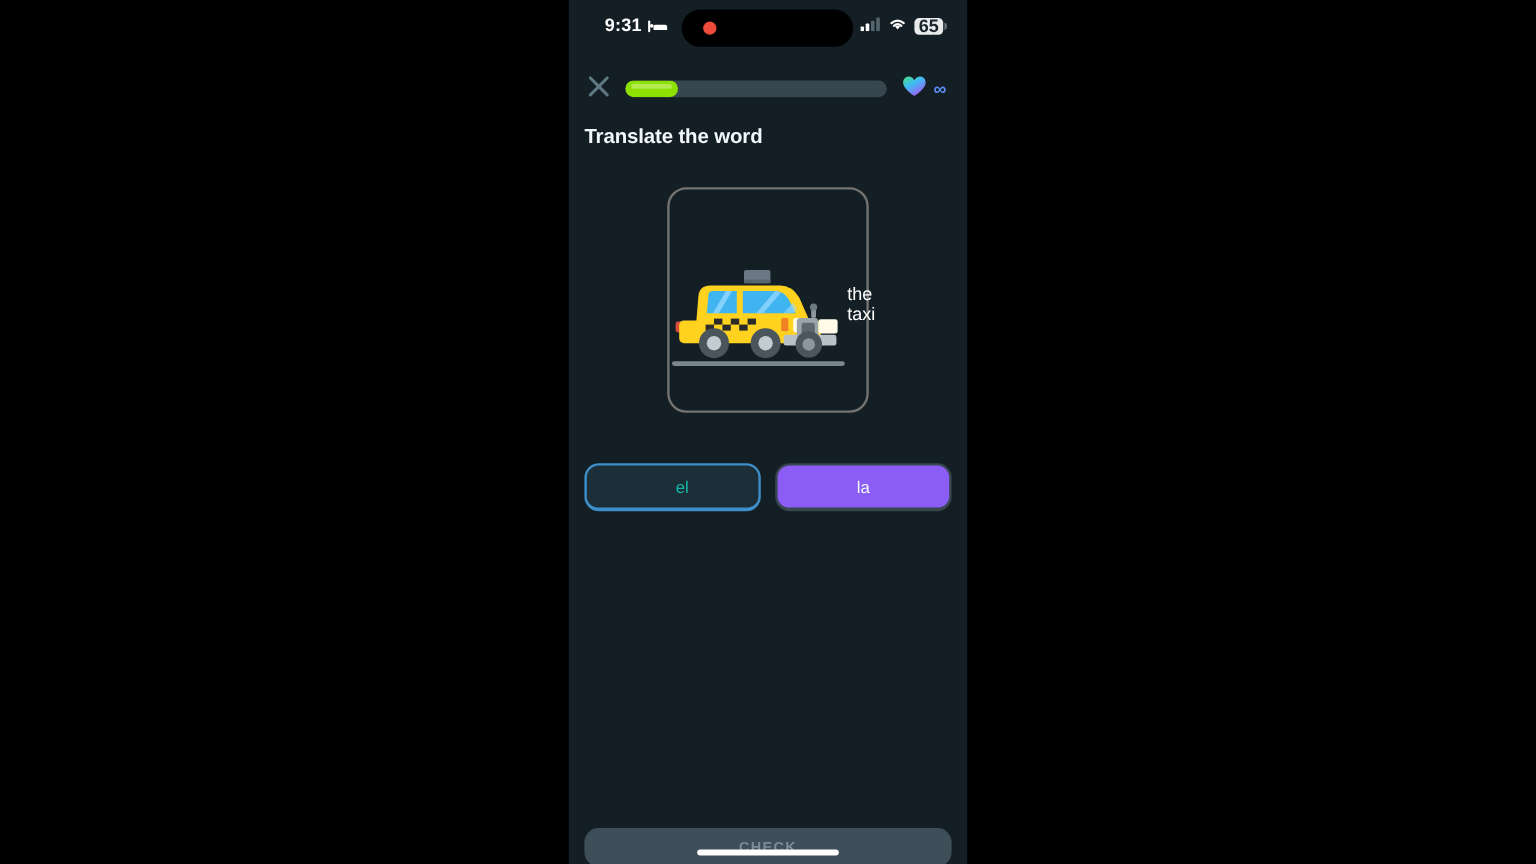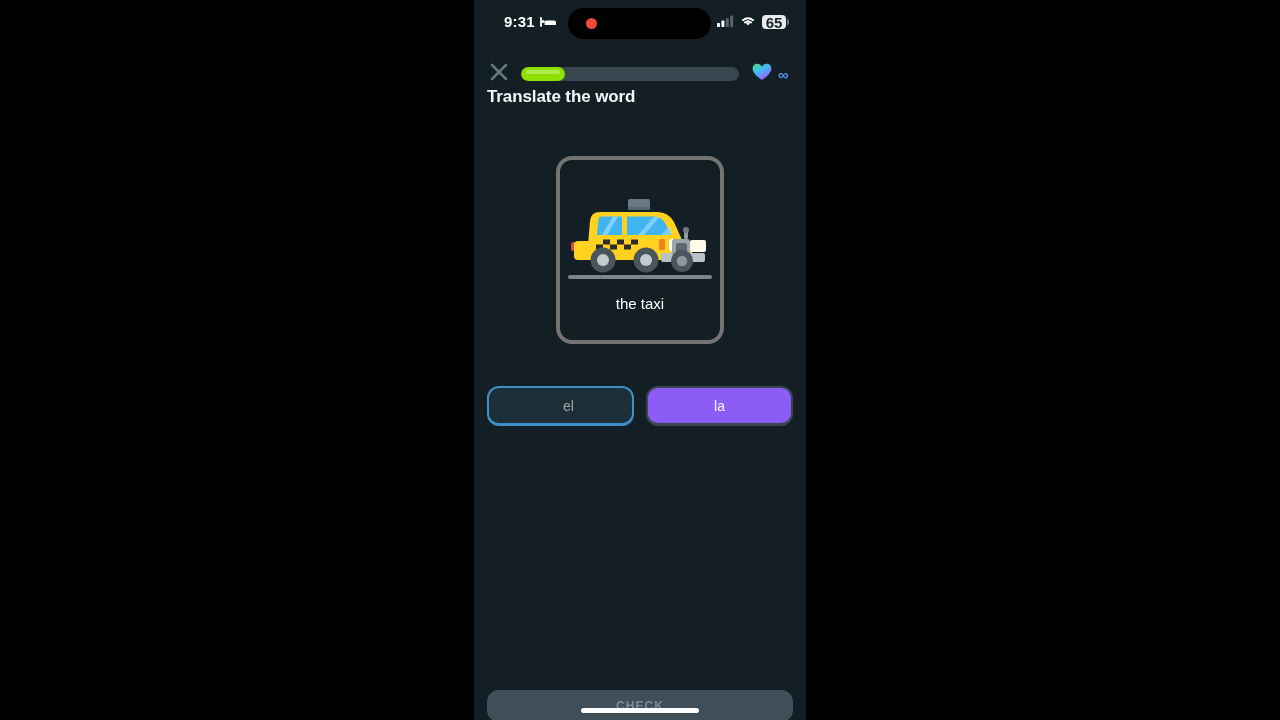--- a/index.html
+++ b/index.html
@@ -110,34 +110,34 @@
     height:24px;
     cursor:pointer;
   }
   .infinity-lbl {
     font-size:15px; color:#5b8df5; line-height:1;
     font-weight:bold;
   }
 
   
   .prompt {
-    position:absolute; left:13px; top:87px;
+    position:absolute; left:13px; top:104px;
     font-size:17px; font-weight:bold; color:#f1f7fb;
     letter-spacing:-0.1px;
   }
 
   
   .word-card {
     position:absolute;
     left:82px; top:156px;
     width:168px; height:188px;
-    border:4px solid #737373;
+    border:2px solid #737373;
     border-radius:16px;
     background:#131f24;
-    display:flex; flex-direction:column;
+    display:flex; flex-direction:row;
     align-items:center; justify-content:flex-start;
     cursor:pointer;
   }
   .taxi-wrap {
     margin-top:22px;
     width:150px; height:105px;
     display:flex; align-items:center; justify-content:center;
   }
   .card-label {
     margin-top:8px;
@@ -154,21 +154,21 @@
     width:147px; height:40px;
     border-radius:12px;
     display:flex; align-items:center; justify-content:center;
     font-size:14px;
     cursor:pointer;
     background:#1b2b32;
   }
   .choice.selected {
     border:2px solid #3d8ec9;
     border-bottom-width:3px;
-    color:#a3a3a3;
+    color:#14b8a6;
     background:#1c2f38;
     padding-left:16px;
   }
   .choice.unselected {
     border:2px solid #37464f;
     border-bottom-width:3px;
     color:#f1f7fb;
     background:#8b5cf6;
   }
 

